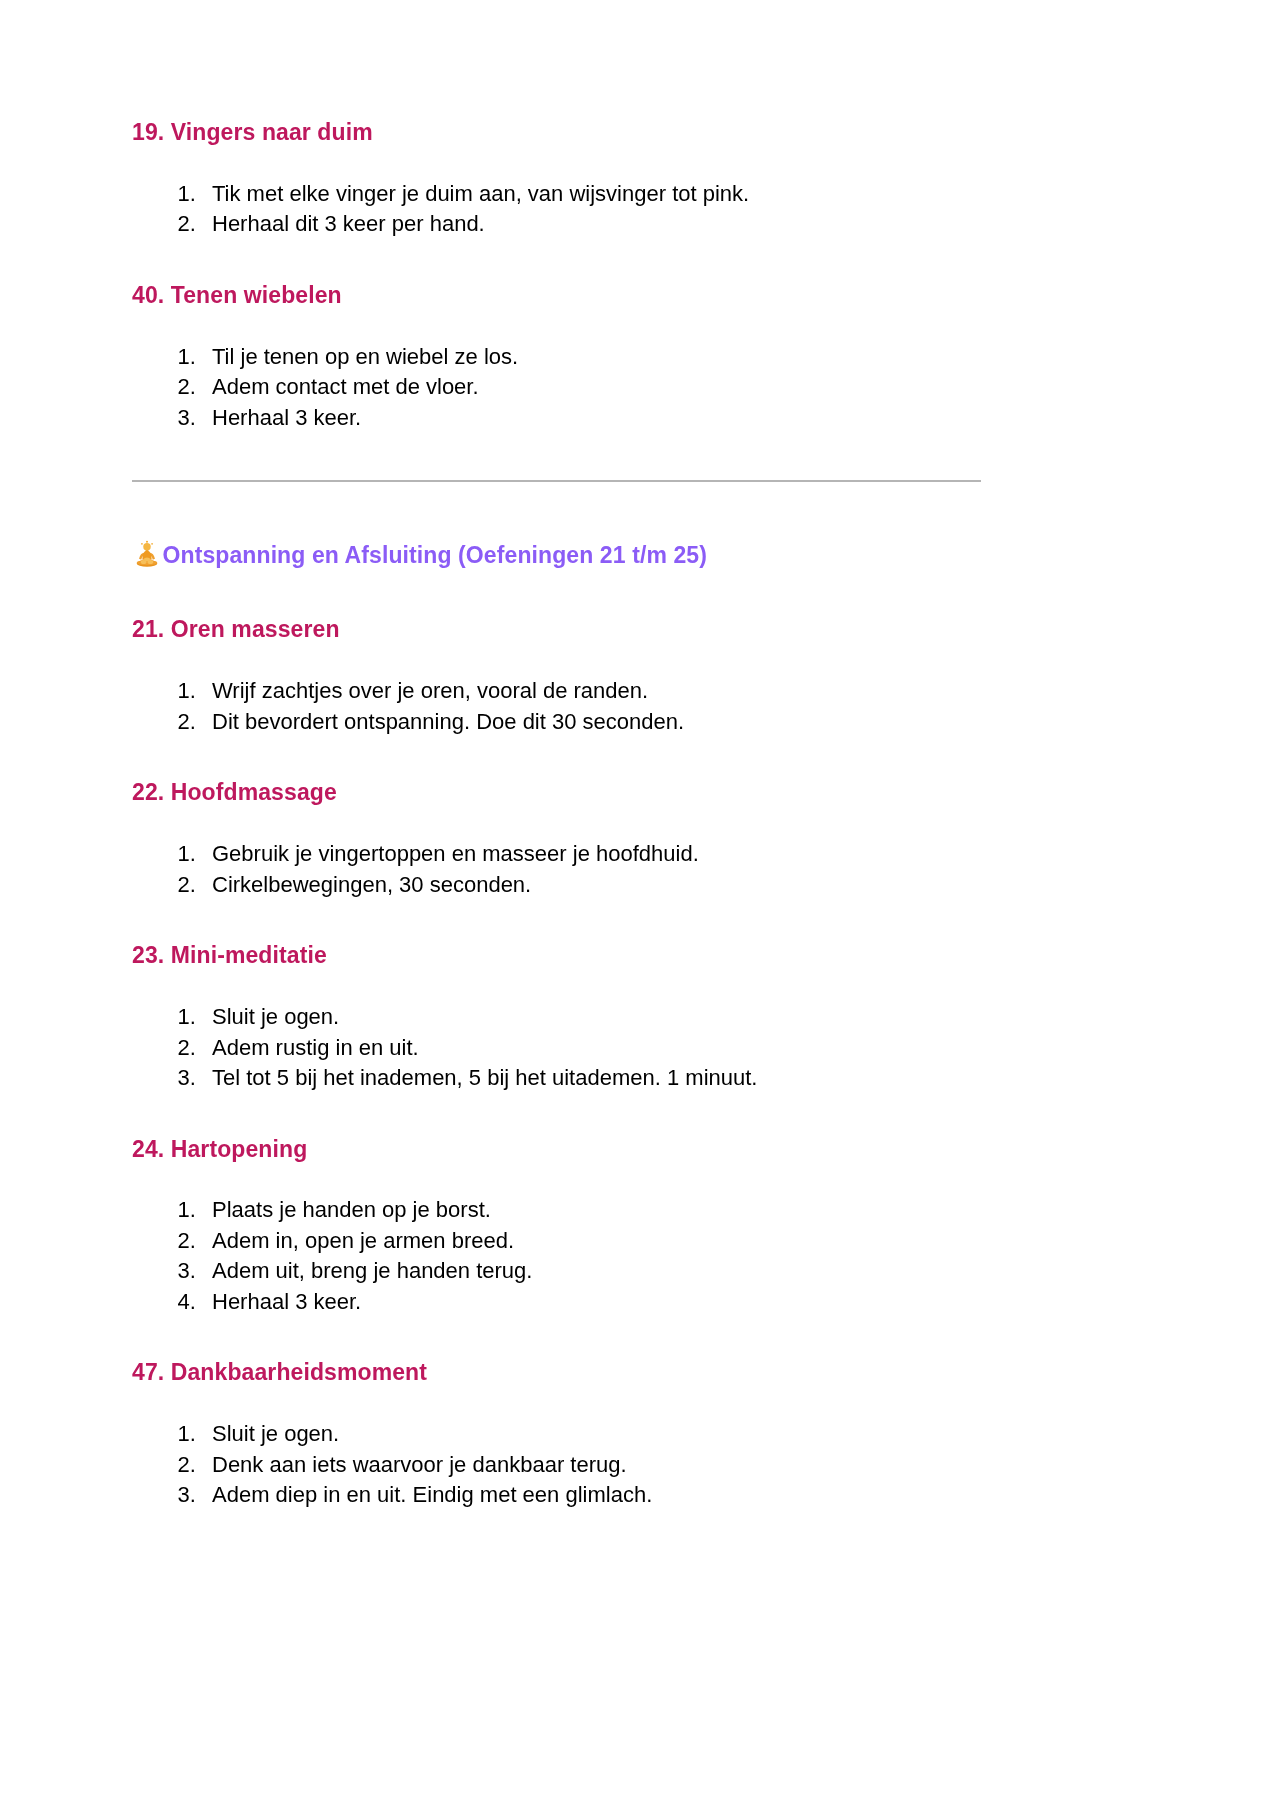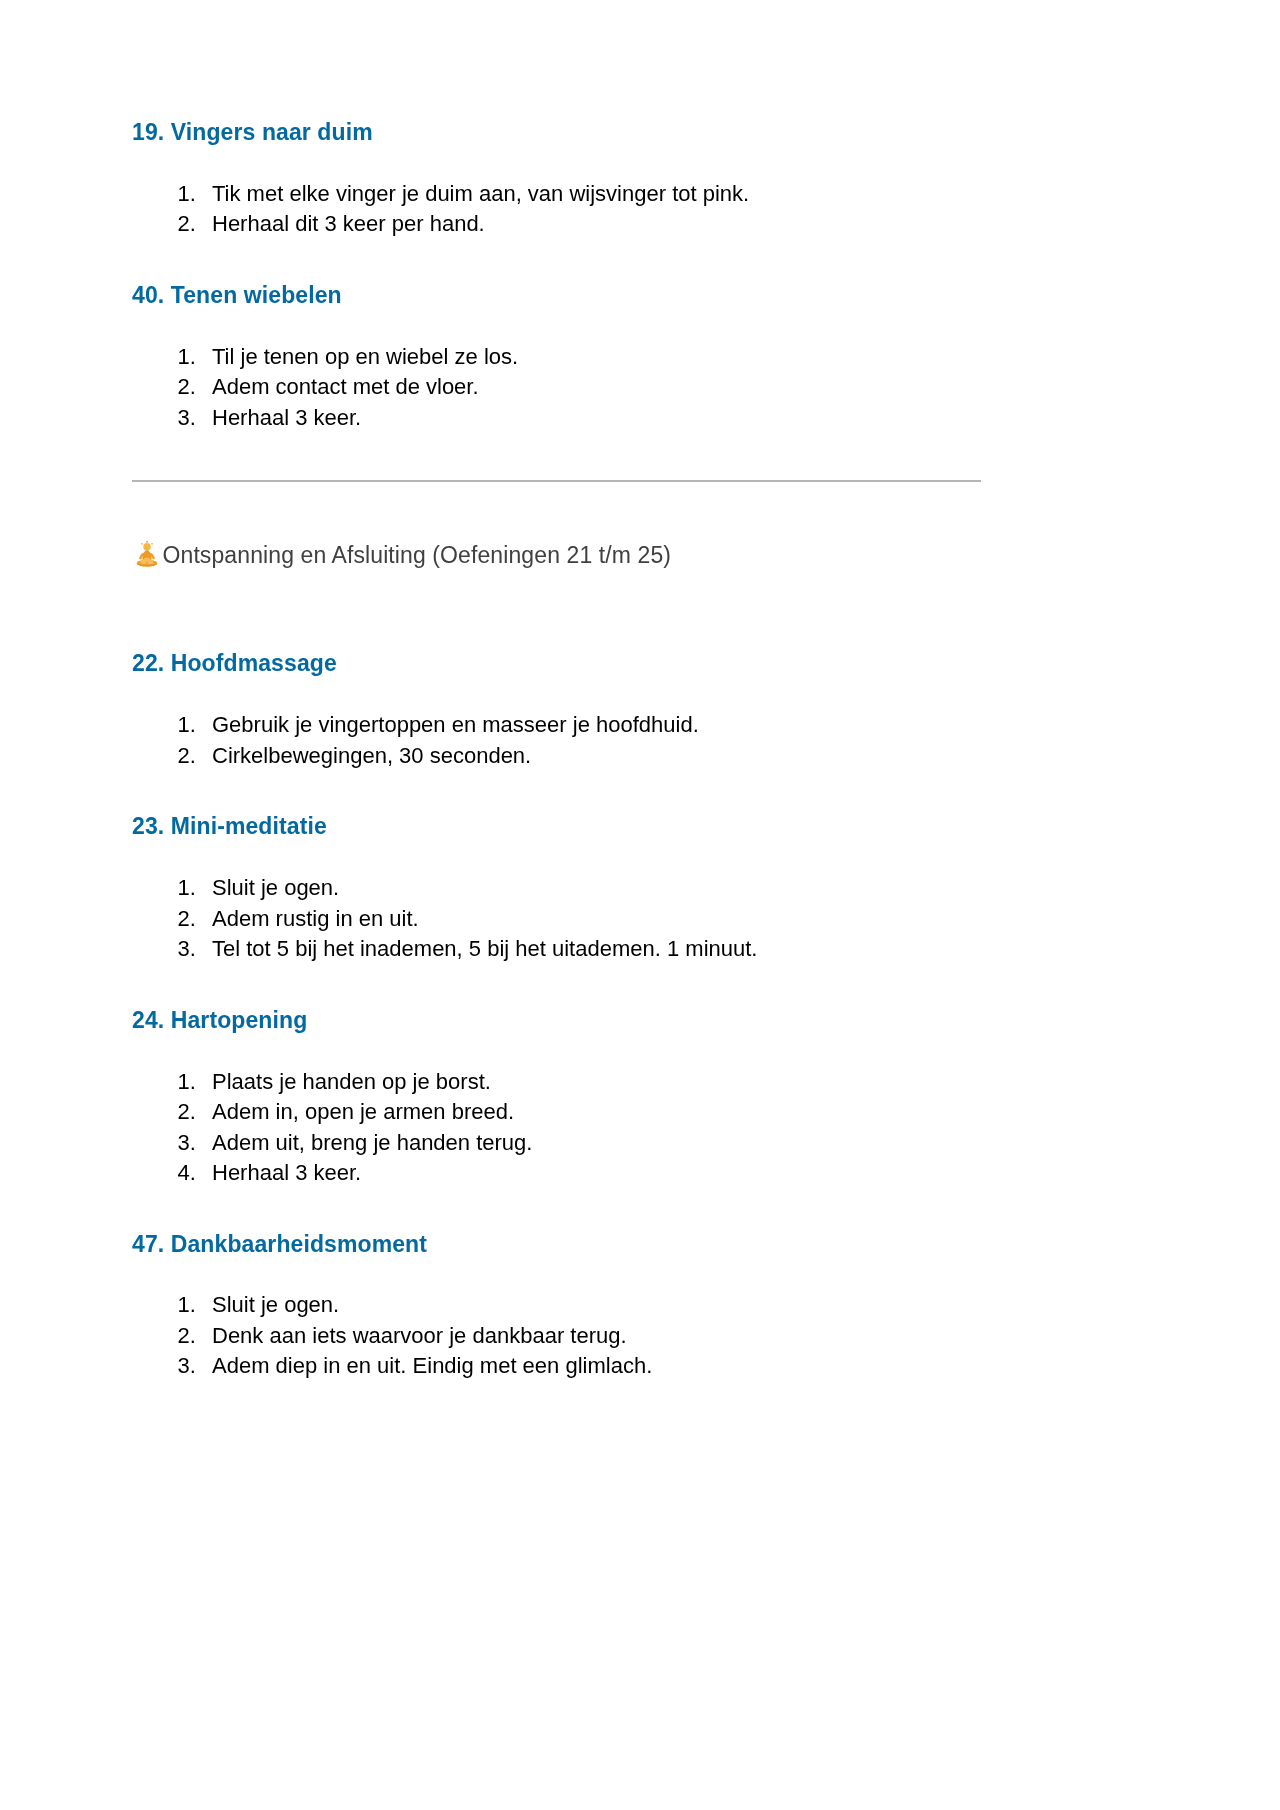--- a/index.html
+++ b/index.html
@@ -17,35 +17,35 @@
   .page {
     position: relative;
     width: 1280px;
     height: 1810px;
     box-sizing: border-box;
     padding: 118px 128px 0 132px;
     background: #ffffff;
   }
   h2.section-heading {
     font-size: 23px;
-    font-weight: normal;
+    font-weight: bold;
     line-height: 1.35;
     margin: 0 0 0 0;
     padding: 0;
     letter-spacing: 0.1px;
-    color: #404040;
+    color: #8b5cf6;
   }
   .exercise-heading {
     font-size: 23px;
     font-weight: bold;
     line-height: 1.3;
     margin: 0;
     padding: 0;
     letter-spacing: 0.1px;
-    color: #0369a1;
+    color: #be185d;
   }
   .block {
     margin-bottom: 0;
   }
 
   ol.steps {
     margin: 7px;
     padding: 0 0 0 63px;
     list-style-position: outside;
     list-style-type: decimal;
@@ -146,20 +146,28 @@
         <circle cx="16" cy="1.9" r="1.1" fill="#f3a92c"></circle>
         <circle cx="10.6" cy="4.1" r="0.9" fill="#f3a92c"></circle>
         <circle cx="21.4" cy="4.1" r="0.9" fill="#f3a92c"></circle>
       </svg>
     </span>
     <span>Ontspanning en Afsluiting (Oefeningen 21 t/m 25)</span>
   </h2>
 
   <div class="gap-44"></div>
 
+  <div class="block">
+    <h3 class="exercise-heading">21. Oren masseren</h3>
+    <div class="gap-24"></div>
+    <ol class="steps">
+      <li>Wrijf zachtjes over je oren, vooral de randen.</li>
+      <li>Dit bevordert ontspanning. Doe dit 30 seconden.</li>
+    </ol>
+  </div>
 
   <div class="gap-34"></div>
 
   <div class="block">
     <h3 class="exercise-heading">22. Hoofdmassage</h3>
     <div class="gap-24"></div>
     <ol class="steps">
       <li>Gebruik je vingertoppen en masseer je hoofdhuid.</li>
       <li>Cirkelbewegingen, 30 seconden.</li>
     </ol>

